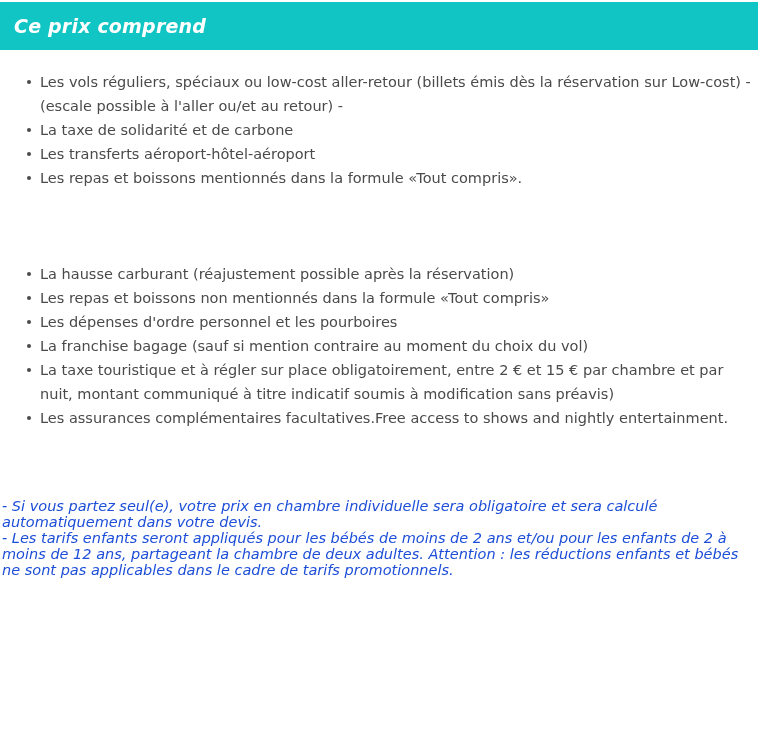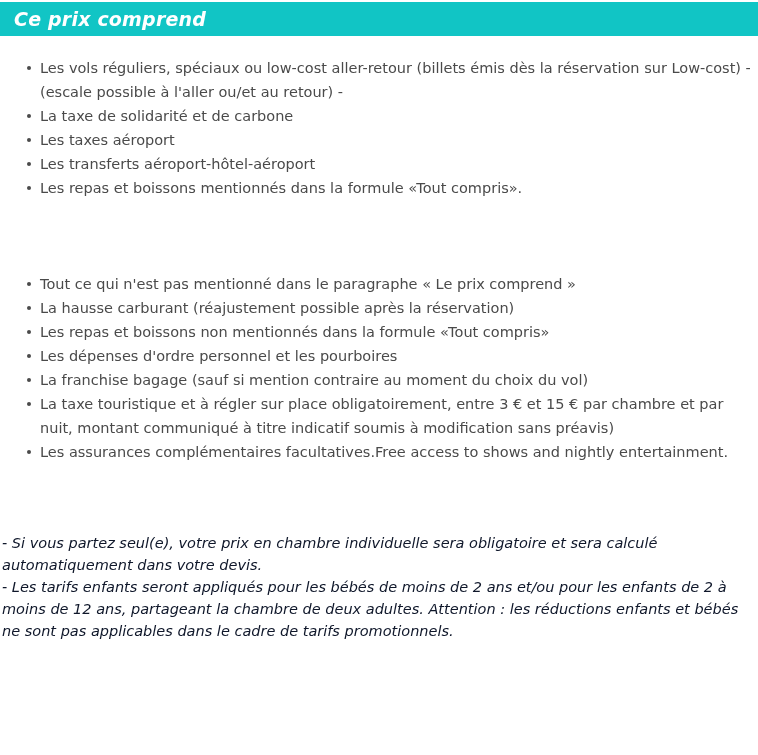--- a/index.html
+++ b/index.html
@@ -12,21 +12,21 @@
   .page {
     width: 758px;
     min-height: 755px;
     background: #ffffff;
     position: relative;
     padding-top: 2px;
   }
 
   .section-header {
     width: 758px;
-    height: 34px;
+    height: 48px;
     background: #11c5c5;
     display: flex;
     align-items: center;
     padding-left: 14px;
   }
 
   .section-header .header-title {
     color: #ffffff;
     font-size: 19px;
     font-weight: bold;
@@ -60,53 +60,51 @@
   }
 
   .gap-1 { height: 52px; }
   .gap-2 { height: 52px; }
 
   .notes {
     padding: 16px 4px 0 2px;
   }
 
   .notes .note-paragraph {
-    color: #0f172a;
+    color: #1d4ed8;
     font-size: 14.5px;
     font-style: italic;
-    line-height: 22px;
+    line-height: 16px;
   }
 </style>
 </head>
 <body>
 
 <div class="page">
 
   <div class="section-header">
     <span class="header-title">Ce prix comprend</span>
   </div>
 
   <ul class="bullet-list">
       <li>Les vols réguliers, spéciaux ou low-cost aller-retour (billets émis dès la réservation sur Low-cost) - (escale possible à l'aller ou/et au retour) -</li>
       <li>La taxe de solidarité et de carbone</li>
-      <li>Les taxes aéroport</li>
       <li>Les transferts aéroport-hôtel-aéroport</li>
       <li>Les repas et boissons mentionnés dans la formule «Tout compris».</li>
     </ul>
 
   <div class="gap-1"></div>
 
 
   <ul class="bullet-list">
-      <li>Tout ce qui n'est pas mentionné dans le paragraphe « Le prix comprend »</li>
       <li>La hausse carburant (réajustement possible après la réservation)</li>
       <li>Les repas et boissons non mentionnés dans la formule «Tout compris»</li>
       <li>Les dépenses d'ordre personnel et les pourboires</li>
       <li>La franchise bagage (sauf si mention contraire au moment du choix du vol)</li>
-      <li>La taxe touristique et à régler sur place obligatoirement, entre 3 € et 15 € par chambre et par nuit, montant communiqué à titre indicatif soumis à modification sans préavis)</li>
+      <li>La taxe touristique et à régler sur place obligatoirement, entre 2 € et 15 € par chambre et par nuit, montant communiqué à titre indicatif soumis à modification sans préavis)</li>
       <li>Les assurances complémentaires facultatives.Free access to shows and nightly entertainment.</li>
     </ul>
 
   <div class="gap-2"></div>
 
 
   <div class="notes">
       <div class="note-paragraph">- Si vous partez seul(e), votre prix en chambre individuelle sera obligatoire et sera calculé automatiquement dans votre devis.</div>
       <div class="note-paragraph">- Les tarifs enfants seront appliqués pour les bébés de moins de 2 ans et/ou pour les enfants de 2 à moins de 12 ans, partageant la chambre de deux adultes. Attention : les réductions enfants et bébés ne sont pas applicables dans le cadre de tarifs promotionnels.</div>
     </div>

